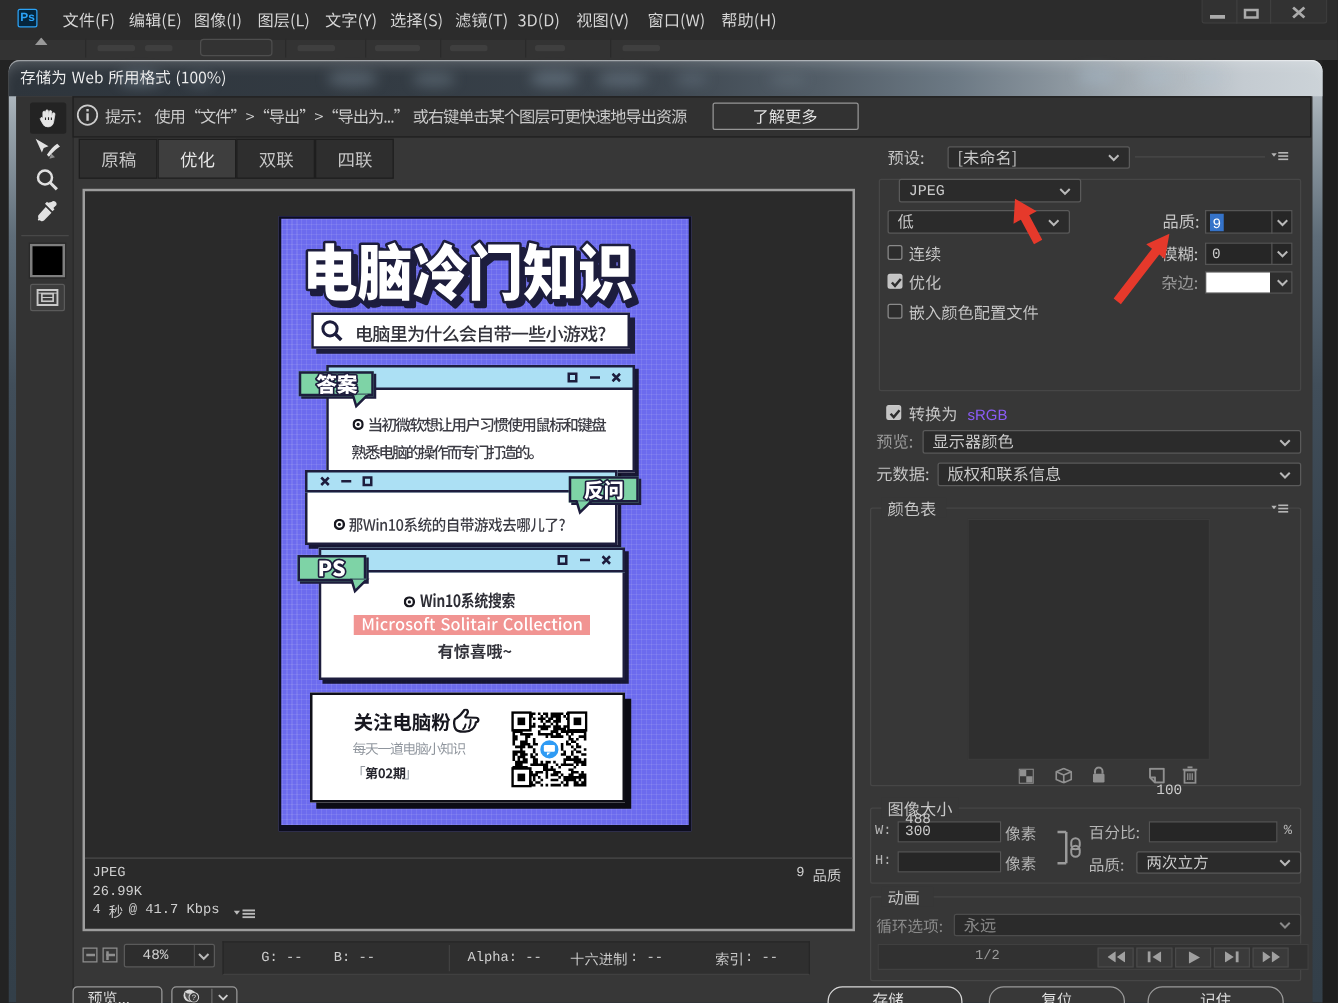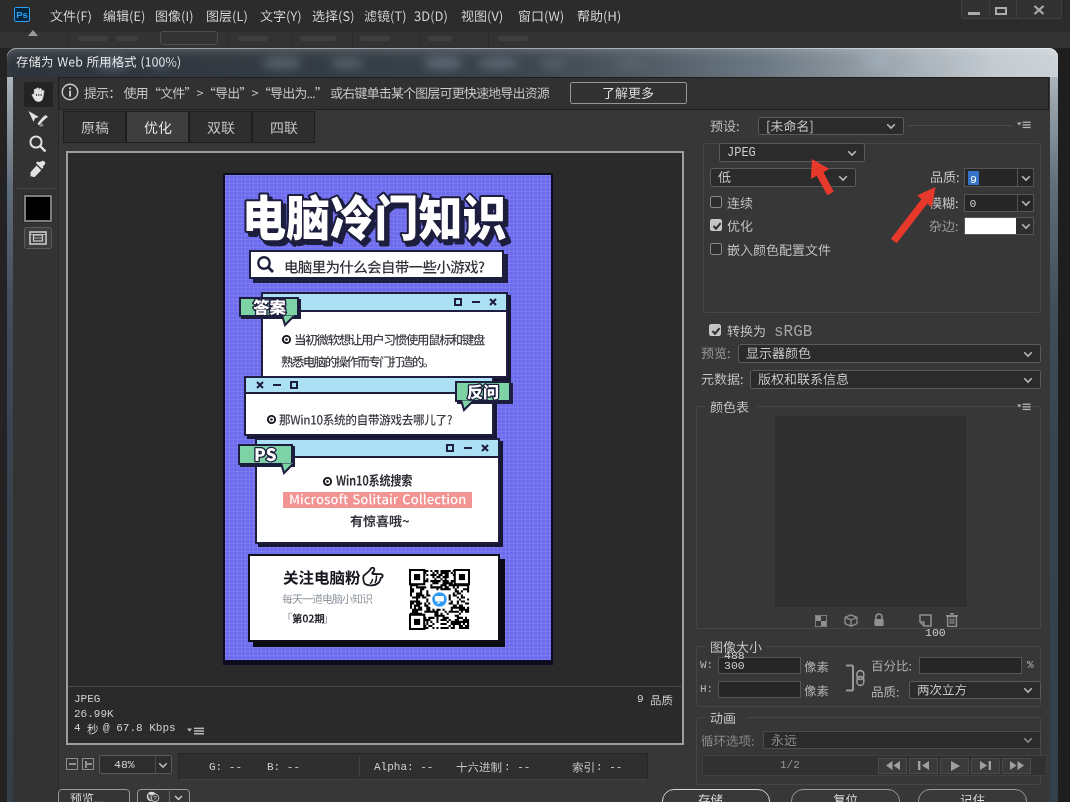--- a/index.html
+++ b/index.html
@@ -139,21 +139,21 @@
     <path d="M1.2 -10.5V0.7H2.3V-0.4H11.6V0.5H12.7V-10.5ZM2.3 -1.4V-9.5H4.9C4.9 -6.1 4.6 -4.3 2.5 -3.3C2.7 -3.1 3.0 -2.7 3.1 -2.5C5.5 -3.7 5.9 -5.7 6.0 -9.5H7.9V-5.1C7.9 -4.0 8.1 -3.6 9.1 -3.6C9.4 -3.6 10.4 -3.6 10.7 -3.6C11.0 -3.6 11.3 -3.6 11.5 -3.7C11.5 -3.9 11.5 -4.3 11.4 -4.6C11.2 -4.5 10.8 -4.5 10.6 -4.5C10.4 -4.5 9.5 -4.5 9.3 -4.5C9.0 -4.5 8.9 -4.7 8.9 -5.1V-9.5H11.6V-1.4Z M20.8 -11.1C21.4 -10.5 21.9 -9.5 22.2 -8.9L23.1 -9.4C22.8 -10.0 22.2 -10.9 21.6 -11.5ZM25.3 -11.5C25.0 -10.7 24.4 -9.6 23.8 -8.8H20.3V-7.9H22.9V-6.2L22.9 -5.3H20.0V-4.4H22.8C22.5 -2.8 21.8 -1.0 19.5 0.5C19.8 0.7 20.1 1.0 20.3 1.2C22.1 0.0 23.0 -1.4 23.5 -2.8C24.2 -1.1 25.3 0.3 26.8 1.1C27.0 0.8 27.3 0.4 27.5 0.2C25.8 -0.5 24.5 -2.3 23.9 -4.4H27.4V-5.3H23.9L24.0 -6.2V-7.9H26.9V-8.8H24.9C25.4 -9.5 26.0 -10.4 26.4 -11.2ZM14.5 -1.9 14.7 -0.9 18.4 -1.5V1.1H19.3V-1.7L20.5 -1.9L20.4 -2.8L19.3 -2.6V-10.2H19.9V-11.2H14.7V-10.2H15.4V-2.0ZM16.4 -10.2H18.4V-8.2H16.4ZM16.4 -7.3H18.4V-5.3H16.4ZM16.4 -4.4H18.4V-2.5L16.4 -2.2Z" fill="#c6c6c6"></path>
   </svg>
 <div style="position:absolute;left:66px;top:151px;width:618px;height:594px;background:#2a2a2a;border:2px solid #9d9d9d"></div>
 <div style="position:absolute;left:68px;top:686px;width:614px;height:1px;background:#4a4a4a"></div>
 <div style="position:absolute;left:74px;top:693px;font-family:'Liberation Mono',monospace;font-size:11px;line-height:13px;color:#cfcfcf;white-space:pre">JPEG</div>
 <div style="position:absolute;left:74px;top:707.5px;font-family:'Liberation Mono',monospace;font-size:11px;line-height:13px;color:#cfcfcf;white-space:pre">26.99K</div>
 <div style="position:absolute;left:74px;top:722px;font-family:'Liberation Mono',monospace;font-size:11px;line-height:13px;color:#cfcfcf;white-space:pre">4 </div>
 <svg style="position:absolute;left:87px;top:721.5px;overflow:visible" width="12" height="16" viewBox="0 -11.5 12 16">
     <path d="M5.7 -7.7C5.5 -6.5 5.2 -5.1 4.8 -4.2C5.0 -4.2 5.3 -4.0 5.5 -3.9C5.9 -4.8 6.3 -6.2 6.5 -7.6ZM8.9 -7.6C9.5 -6.6 10.0 -5.3 10.2 -4.5L11.0 -4.7C10.8 -5.6 10.2 -6.9 9.6 -7.9ZM9.6 -4.0C8.8 -1.8 7.0 -0.5 4.1 0.1C4.3 0.3 4.5 0.7 4.6 0.9C7.6 0.2 9.5 -1.3 10.5 -3.8ZM7.3 -9.7V-2.5H8.1V-9.7ZM4.3 -9.5C3.4 -9.1 1.9 -8.8 0.6 -8.6C0.7 -8.4 0.8 -8.1 0.9 -7.9C1.3 -8.0 1.9 -8.1 2.4 -8.2V-6.4H0.5V-5.6H2.3C1.9 -4.3 1.1 -2.8 0.3 -2.0C0.5 -1.8 0.7 -1.4 0.8 -1.2C1.4 -1.9 2.0 -3.0 2.4 -4.2V0.9H3.3V-4.4C3.6 -3.9 4.1 -3.2 4.3 -2.8L4.8 -3.5C4.6 -3.8 3.6 -5.0 3.3 -5.4V-5.6H4.9V-6.4H3.3V-8.3C3.8 -8.5 4.4 -8.6 4.8 -8.8Z" fill="#cfcfcf"></path>
   </svg>
-<div style="position:absolute;left:103px;top:722px;font-family:'Liberation Mono',monospace;font-size:11px;line-height:13px;color:#cfcfcf;white-space:pre">@ 67.8 Kbps</div>
+<div style="position:absolute;left:103px;top:722px;font-family:'Liberation Mono',monospace;font-size:11px;line-height:13px;color:#cfcfcf;white-space:pre">@ 41.7 Kbps</div>
 <svg style="position:absolute;left:187px;top:727px" width="17" height="8" viewBox="0 0 17 8">
     <path d="M0 1.5 L5 1.5 L2.5 4.8 Z" fill="#bbbbbb"></path>
     <rect x="7" y="0.6" width="10" height="1.5" fill="#bbbbbb"></rect>
     <rect x="7" y="3.3" width="10" height="1.5" fill="#bbbbbb"></rect>
     <rect x="7" y="6" width="10" height="1.5" fill="#bbbbbb"></rect>
   </svg>
 <div style="position:absolute;left:637px;top:693px;font-family:'Liberation Mono',monospace;font-size:11px;line-height:13px;color:#cfcfcf;white-space:pre">9 </div>
 <svg style="position:absolute;left:650px;top:692.5px;overflow:visible" width="23" height="16" viewBox="0 -11.5 23 16">
     <path d="M3.5 -8.3H8.1V-6.2H3.5ZM2.6 -9.2V-5.3H8.9V-9.2ZM1.0 -4.1V0.9H1.8V0.3H4.2V0.8H5.0V-4.1ZM1.8 -0.5V-3.3H4.2V-0.5ZM6.3 -4.1V0.9H7.1V0.3H9.8V0.9H10.6V-4.1ZM7.1 -0.5V-3.3H9.8V-0.5Z M18.3 -0.8C19.5 -0.4 20.9 0.4 21.7 0.9L22.3 0.3C21.5 -0.2 20.1 -0.9 18.9 -1.3ZM17.7 -4.0V-3.0C17.7 -2.0 17.5 -0.7 13.9 0.2C14.1 0.4 14.4 0.7 14.5 0.9C18.2 -0.2 18.6 -1.8 18.6 -3.0V-4.0ZM14.8 -5.3V-1.3H15.7V-4.5H20.7V-1.3H21.6V-5.3H18.3L18.4 -6.4H22.4V-7.2H18.5L18.6 -8.4C19.8 -8.6 20.9 -8.7 21.7 -8.9L21.1 -9.6C19.2 -9.2 15.9 -8.9 13.1 -8.8V-5.6C13.1 -3.8 13.0 -1.4 11.9 0.3C12.1 0.4 12.5 0.6 12.7 0.8C13.8 -1.0 14.0 -3.7 14.0 -5.6V-6.4H17.5L17.4 -5.3ZM17.6 -7.2H14.0V-8.1C15.2 -8.1 16.5 -8.2 17.7 -8.3Z" fill="#cfcfcf"></path>
   </svg>
@@ -280,21 +280,21 @@
 <svg style="position:absolute;left:727px;top:242.0px;overflow:visible" width="104" height="18" viewBox="0 -13 104 18">
     <path d="M7.7 -7.8C7.4 -6.2 7.0 -4.7 6.3 -3.7C6.6 -3.6 7.0 -3.3 7.1 -3.2C7.5 -3.8 7.9 -4.7 8.2 -5.6H11.3C11.2 -4.9 11.0 -4.2 10.8 -3.7L11.6 -3.5C11.9 -4.2 12.1 -5.4 12.4 -6.4L11.8 -6.5L11.6 -6.5H8.4C8.4 -6.9 8.5 -7.3 8.6 -7.7ZM4.9 -7.5V-6.2H2.5V-7.5H1.6V-6.2H0.6V-5.3H1.6V1.0H2.5V-0.1H4.9V0.9H5.8V-5.3H6.8V-6.2H5.8V-7.5ZM2.5 -5.3H4.9V-3.6H2.5ZM2.5 -2.8H4.9V-1.0H2.5ZM6.0 -10.9V-9.0H2.5V-10.5H1.5V-8.1H11.6V-10.5H10.5V-9.0H7.0V-10.9ZM8.9 -5.0V-4.5C8.9 -3.4 8.9 -1.2 6.1 0.4C6.4 0.6 6.7 0.8 6.8 1.0C8.3 0.1 9.0 -0.9 9.4 -1.9C10.0 -0.6 10.8 0.4 11.8 1.0C12.0 0.8 12.3 0.5 12.5 0.3C11.2 -0.4 10.3 -1.8 9.8 -3.3C9.9 -3.8 9.9 -4.2 9.9 -4.5V-5.0Z M16.8 -9.8C17.7 -9.2 18.4 -8.5 18.9 -7.7C18.1 -4.0 16.5 -1.3 13.5 0.2C13.8 0.4 14.2 0.8 14.4 0.9C17.1 -0.6 18.7 -3.0 19.7 -6.4C21.2 -3.8 22.1 -0.8 25.1 0.9C25.1 0.6 25.4 0.1 25.5 -0.2C21.2 -2.8 21.6 -7.7 17.4 -10.6Z M35.1 -6.6C35.0 -1.9 34.9 -0.4 31.6 0.4C31.8 0.6 32.0 0.9 32.1 1.1C35.6 0.1 35.8 -1.6 35.8 -6.6ZM31.2 -6.0C30.5 -5.3 29.2 -4.7 28.1 -4.4C28.3 -4.2 28.5 -4.0 28.7 -3.8C29.8 -4.2 31.2 -4.8 32.0 -5.6ZM31.6 -2.4C30.8 -1.4 29.3 -0.5 27.7 0.0C27.9 0.2 28.2 0.5 28.3 0.7C30.0 0.2 31.6 -0.8 32.5 -2.0ZM35.6 -1.0C36.5 -0.4 37.5 0.5 37.9 1.0L38.5 0.4C38.0 -0.1 37.0 -1.0 36.2 -1.5ZM33.0 -7.9V-1.8H33.7V-7.2H37.1V-1.8H37.9V-7.9H35.4C35.6 -8.3 35.8 -8.8 36.0 -9.3H38.3V-10.1H32.7V-9.3H35.1C35.0 -8.9 34.8 -8.3 34.6 -7.9ZM29.0 -10.7C29.1 -10.4 29.3 -10.0 29.4 -9.6H26.9V-8.8H32.4V-9.6H30.3C30.2 -10.0 30.0 -10.5 29.8 -10.9ZM31.4 -4.2C30.6 -3.4 29.2 -2.7 27.9 -2.2C28.0 -2.9 28.0 -3.6 28.0 -4.2V-6.1H32.4V-7.0H31.1C31.4 -7.4 31.6 -8.0 31.9 -8.5L31.1 -8.7C30.9 -8.2 30.5 -7.5 30.2 -7.0H28.5L29.2 -7.2C29.1 -7.6 28.8 -8.3 28.5 -8.7L27.8 -8.5C28.0 -8.0 28.3 -7.4 28.4 -7.0H27.2V-4.2C27.2 -2.8 27.1 -0.8 26.4 0.6C26.6 0.7 27.0 0.9 27.2 1.1C27.6 0.1 27.8 -1.1 27.9 -2.2C28.2 -2.0 28.4 -1.7 28.5 -1.5C29.8 -2.1 31.3 -2.9 32.2 -3.9Z M45.2 -6.4V-4.1H42.2V-6.4ZM46.1 -6.4H49.2V-4.1H46.1ZM46.8 -8.9C46.4 -8.4 45.9 -7.8 45.4 -7.3H42.0C42.5 -7.8 43.0 -8.3 43.4 -8.9ZM43.6 -11.0C42.7 -9.2 41.1 -7.6 39.5 -6.6C39.7 -6.4 40.0 -5.9 40.1 -5.7C40.4 -6.0 40.8 -6.3 41.2 -6.6V-1.1C41.2 0.5 41.8 0.8 43.9 0.8C44.4 0.8 48.4 0.8 48.9 0.8C50.9 0.8 51.3 0.2 51.5 -1.8C51.2 -1.8 50.8 -2.0 50.6 -2.2C50.4 -0.4 50.2 -0.1 48.9 -0.1C48.0 -0.1 44.5 -0.1 43.8 -0.1C42.4 -0.1 42.2 -0.3 42.2 -1.0V-3.2H49.2V-2.6H50.2V-7.3H46.6C47.2 -7.9 47.8 -8.7 48.3 -9.4L47.6 -9.8L47.4 -9.8H44.0C44.2 -10.1 44.3 -10.3 44.5 -10.6Z M59.2 -10.3V-9.4H63.2V-6.2H59.2V-0.6C59.2 0.6 59.6 0.9 60.8 0.9C61.1 0.9 62.7 0.9 63.0 0.9C64.2 0.9 64.5 0.3 64.6 -1.8C64.3 -1.9 63.9 -2.1 63.7 -2.2C63.6 -0.4 63.5 -0.0 62.9 -0.0C62.6 -0.0 61.2 -0.0 60.9 -0.0C60.3 -0.0 60.2 -0.1 60.2 -0.6V-5.3H63.2V-4.4H64.1V-10.3ZM53.9 -2.1H57.5V-0.7H53.9ZM53.9 -2.8V-7.2H54.7V-6.2C54.7 -5.5 54.6 -4.6 53.9 -4.0C54.0 -3.9 54.2 -3.7 54.3 -3.6C55.1 -4.3 55.3 -5.4 55.3 -6.1V-7.2H56.0V-4.7C56.0 -4.1 56.2 -4.0 56.7 -4.0C56.8 -4.0 57.2 -4.0 57.3 -4.0H57.5V-2.8ZM52.7 -10.4V-9.5H54.6V-8.0H53.1V1.0H53.9V0.1H57.5V0.8H58.3V-8.0H56.8V-9.5H58.6V-10.4ZM55.3 -8.0V-9.5H56.1V-8.0ZM56.6 -7.2H57.5V-4.6L57.4 -4.6C57.4 -4.6 57.4 -4.5 57.2 -4.5C57.1 -4.5 56.8 -4.5 56.7 -4.5C56.6 -4.5 56.6 -4.6 56.6 -4.7Z M73.5 -9.7H75.7V-8.6H73.5ZM70.4 -9.7H72.6V-8.6H70.4ZM67.5 -9.7H69.5V-8.6H67.5ZM67.5 -5.6V-0.1H65.7V0.7H77.3V-0.1H75.5V-5.6H71.4L71.6 -6.3H77.0V-7.1H71.8L71.9 -7.8H76.6V-10.4H66.5V-7.8H70.9L70.8 -7.1H65.9V-6.3H70.7L70.5 -5.6ZM68.4 -0.1V-0.9H74.5V-0.1ZM68.4 -3.6H74.5V-2.8H68.4ZM68.4 -4.2V-4.9H74.5V-4.2ZM68.4 -2.2H74.5V-1.5H68.4Z M83.5 -10.7C83.9 -10.1 84.3 -9.2 84.5 -8.7L85.5 -9.0C85.4 -9.5 84.9 -10.4 84.5 -11.0ZM78.7 -8.6V-7.7H80.7C81.4 -5.7 82.5 -4.0 83.8 -2.6C82.4 -1.4 80.6 -0.5 78.5 0.1C78.7 0.3 79.0 0.8 79.1 1.0C81.2 0.3 83.1 -0.6 84.5 -1.9C86.0 -0.6 87.8 0.4 89.9 0.9C90.1 0.7 90.3 0.3 90.6 0.1C88.5 -0.5 86.7 -1.4 85.3 -2.6C86.6 -4.0 87.6 -5.6 88.3 -7.7H90.4V-8.6ZM84.6 -3.3C83.3 -4.5 82.4 -6.0 81.7 -7.7H87.2C86.6 -5.9 85.7 -4.5 84.6 -3.3Z M95.1 -4.4V-3.5H98.9V1.0H99.8V-3.5H103.4V-4.4H99.8V-7.3H102.8V-8.3H99.8V-10.8H98.9V-8.3H97.1C97.3 -8.8 97.4 -9.5 97.6 -10.1L96.6 -10.3C96.3 -8.6 95.8 -6.9 95.0 -5.8C95.3 -5.7 95.7 -5.5 95.8 -5.3C96.2 -5.9 96.5 -6.6 96.8 -7.3H98.9V-4.4ZM94.5 -10.9C93.8 -8.9 92.6 -7.0 91.4 -5.7C91.6 -5.5 91.9 -5.0 92.0 -4.7C92.4 -5.2 92.8 -5.7 93.2 -6.2V1.0H94.1V-7.8C94.6 -8.7 95.0 -9.6 95.4 -10.6Z" fill="#c6c6c6"></path>
   </svg>
 <div style="position:absolute;left:709px;top:324px;width:12px;height:12px;background:#c3c3c3;border:1px solid #c9c9c9;border-radius:2px"></div>
 <svg style="position:absolute;left:710px;top:325px" width="12" height="12" viewBox="0 0 12 12">
     <path d="M2.5 6 L5 8.7 L9.6 3.2" fill="none" stroke="#2d2d2d" stroke-width="2"></path>
   </svg>
 <svg style="position:absolute;left:727px;top:323.0px;overflow:visible" width="39" height="18" viewBox="0 -13 39 18">
     <path d="M1.1 -4.3C1.2 -4.4 1.6 -4.5 2.0 -4.5H3.2V-2.6L0.5 -2.2L0.7 -1.2L3.2 -1.7V1.0H4.1V-1.9L5.8 -2.2L5.8 -3.1L4.1 -2.8V-4.5H5.4V-5.4H4.1V-7.4H3.2V-5.4H1.9C2.3 -6.3 2.7 -7.4 3.0 -8.5H5.4V-9.4H3.3C3.4 -9.8 3.5 -10.3 3.6 -10.7L2.7 -10.9C2.6 -10.4 2.5 -9.9 2.4 -9.4H0.6V-8.5H2.1C1.8 -7.4 1.5 -6.5 1.4 -6.2C1.2 -5.7 1.0 -5.2 0.8 -5.2C0.9 -4.9 1.0 -4.5 1.1 -4.3ZM5.5 -7.0V-6.0H7.4C7.2 -5.1 6.9 -4.3 6.7 -3.6H10.4C10.0 -3.0 9.4 -2.2 8.9 -1.5C8.4 -1.8 8.0 -2.1 7.5 -2.3L6.9 -1.7C8.2 -0.9 9.8 0.3 10.5 1.1L11.2 0.3C10.8 -0.1 10.2 -0.5 9.6 -1.0C10.4 -2.1 11.3 -3.3 12.0 -4.3L11.3 -4.6L11.1 -4.5H8.0L8.4 -6.0H12.5V-7.0H8.7L9.1 -8.5H12.0V-9.4H9.4L9.8 -10.8L8.8 -10.9L8.4 -9.4H6.0V-8.5H8.2L7.7 -7.0Z M15.1 -10.9V-8.3H13.6V-7.4H15.1V-4.5C14.5 -4.3 13.9 -4.1 13.5 -4.0L13.7 -3.1L15.1 -3.5V-0.2C15.1 0.0 15.1 0.1 14.9 0.1C14.8 0.1 14.3 0.1 13.8 0.1C14.0 0.3 14.1 0.8 14.1 1.0C14.9 1.0 15.4 1.0 15.7 0.8C16.0 0.7 16.1 0.4 16.1 -0.2V-3.8L17.5 -4.3L17.3 -5.2L16.1 -4.8V-7.4H17.3V-8.3H16.1V-10.9ZM20.0 -8.9H22.7C22.4 -8.5 22.0 -8.0 21.6 -7.6H19.0C19.3 -8.1 19.7 -8.5 20.0 -8.9ZM17.3 -3.8V-2.9H20.5C20.0 -1.8 18.9 -0.6 16.6 0.4C16.8 0.5 17.1 0.9 17.3 1.1C19.5 0.0 20.6 -1.2 21.3 -2.4C22.1 -0.9 23.4 0.4 25.0 1.0C25.1 0.8 25.4 0.4 25.6 0.2C24.0 -0.3 22.7 -1.5 21.9 -2.9H25.4V-3.8H24.4V-7.6H22.8C23.2 -8.2 23.8 -8.8 24.1 -9.4L23.4 -9.8L23.3 -9.8H20.5C20.7 -10.1 20.8 -10.4 21.0 -10.8L20.0 -10.9C19.5 -9.8 18.7 -8.5 17.4 -7.4C17.6 -7.3 17.9 -7.0 18.0 -6.7L18.3 -7.0V-3.8ZM19.2 -3.8V-6.9H20.9V-5.5C20.9 -5.0 20.9 -4.4 20.8 -3.8ZM23.5 -3.8H21.7C21.9 -4.4 21.9 -5.0 21.9 -5.5V-6.9H23.5Z M28.1 -10.2C28.6 -9.6 29.2 -8.7 29.5 -8.2L30.4 -8.6C30.1 -9.2 29.5 -10.0 28.9 -10.6ZM32.5 -4.8C33.1 -4.0 33.9 -2.9 34.3 -2.2L35.1 -2.7C34.8 -3.4 34.0 -4.4 33.3 -5.2ZM31.3 -10.9V-9.4C31.3 -8.9 31.3 -8.3 31.3 -7.8H27.1V-6.8H31.2C30.9 -4.5 29.8 -1.9 26.7 0.1C26.9 0.3 27.3 0.6 27.5 0.9C30.8 -1.4 31.9 -4.3 32.2 -6.8H36.7C36.5 -2.4 36.3 -0.7 35.9 -0.2C35.8 -0.1 35.6 -0.1 35.3 -0.1C35.0 -0.1 34.2 -0.1 33.3 -0.1C33.5 0.1 33.6 0.6 33.6 0.9C34.5 0.9 35.3 0.9 35.7 0.9C36.2 0.8 36.5 0.7 36.8 0.4C37.3 -0.2 37.5 -2.1 37.7 -7.3C37.7 -7.4 37.7 -7.8 37.7 -7.8H32.3C32.3 -8.3 32.3 -8.9 32.3 -9.3V-10.9Z" fill="#c6c6c6"></path>
   </svg>
-<div style="position:absolute;left:774px;top:325px;font-family:Liberation Mono, monospace;font-size:16px;line-height:14px;color:#a3a3a3;white-space:pre">sRGB</div>
+<div style="position:absolute;left:774px;top:325px;font-family:Liberation Sans, sans-serif;font-size:12px;line-height:14px;color:#8b5cf6;white-space:pre">sRGB</div>
 <svg style="position:absolute;left:701px;top:345.0px;overflow:visible" width="30" height="18" viewBox="0 -13 30 18">
     <path d="M8.7 -6.4V-3.8C8.7 -2.5 8.4 -0.7 5.3 0.3C5.6 0.5 5.8 0.8 5.9 1.0C9.2 -0.2 9.6 -2.2 9.6 -3.8V-6.4ZM9.4 -1.1C10.2 -0.5 11.3 0.4 11.8 1.0L12.5 0.3C12.0 -0.2 10.9 -1.1 10.1 -1.7ZM1.1 -7.9C1.9 -7.4 3.0 -6.7 3.7 -6.1H0.5V-5.2H2.6V-0.1C2.6 0.0 2.6 0.1 2.4 0.1C2.2 0.1 1.6 0.1 0.9 0.1C1.1 0.4 1.2 0.7 1.2 1.0C2.1 1.0 2.7 1.0 3.1 0.8C3.5 0.7 3.6 0.4 3.6 -0.1V-5.2H5.0C4.7 -4.5 4.5 -3.8 4.2 -3.3L5.0 -3.1C5.3 -3.8 5.7 -5.0 6.1 -6.0L5.5 -6.1L5.3 -6.1H4.4L4.7 -6.4C4.4 -6.7 4.0 -7.0 3.5 -7.3C4.3 -8.0 5.1 -9.0 5.7 -9.9L5.1 -10.3L4.9 -10.3H0.8V-9.4H4.3C3.9 -8.8 3.3 -8.2 2.8 -7.8L1.7 -8.5ZM6.5 -8.2V-2.0H7.4V-7.3H11.0V-2.0H11.9V-8.2H9.4L9.9 -9.5H12.5V-10.3H6.0V-9.5H8.8C8.7 -9.0 8.6 -8.6 8.5 -8.2Z M21.4 -8.1C22.0 -7.5 22.8 -6.6 23.1 -6.0L24.0 -6.4C23.6 -7.0 22.9 -7.9 22.2 -8.5ZM14.5 -10.2V-6.5H15.4V-10.2ZM17.2 -10.8V-6.1H18.2V-10.8ZM19.9 -2.4V-0.3C19.9 0.6 20.2 0.9 21.5 0.9C21.7 0.9 23.5 0.9 23.8 0.9C24.8 0.9 25.1 0.5 25.2 -1.0C24.9 -1.0 24.5 -1.2 24.3 -1.3C24.3 -0.1 24.2 0.0 23.7 0.0C23.3 0.0 21.8 0.0 21.6 0.0C20.9 0.0 20.8 -0.0 20.8 -0.4V-2.4ZM18.9 -4.2V-3.2C18.9 -2.2 18.6 -0.7 13.9 0.3C14.1 0.5 14.4 0.8 14.5 1.1C19.4 -0.1 20.0 -1.8 20.0 -3.2V-4.2ZM15.5 -5.7V-1.6H16.5V-4.8H22.6V-1.7H23.6V-5.7ZM20.6 -10.9C20.3 -9.5 19.7 -8.0 18.9 -7.0C19.1 -6.9 19.5 -6.7 19.7 -6.5C20.1 -7.1 20.5 -7.9 20.9 -8.7H25.2V-9.6H21.2C21.3 -10.0 21.4 -10.3 21.6 -10.7Z M27.8 -5.1C28.3 -5.1 28.7 -5.4 28.7 -6.0C28.7 -6.5 28.3 -6.9 27.8 -6.9C27.3 -6.9 26.9 -6.5 26.9 -6.0C26.9 -5.4 27.3 -5.1 27.8 -5.1ZM27.8 0.2C28.3 0.2 28.7 -0.2 28.7 -0.7C28.7 -1.3 28.3 -1.6 27.8 -1.6C27.3 -1.6 26.9 -1.3 26.9 -0.7C26.9 -0.2 27.3 0.2 27.8 0.2Z" fill="#9a9a9a"></path>
   </svg>
 <div style="position:absolute;left:738px;top:344px;width:303px;height:19px;background:#2b2b2b;border:1px solid #5a5a5a;border-radius:2px"></div>
 <svg style="position:absolute;left:1023.0px;top:350.5px" width="10.0" height="7.0" viewBox="0 0 10 7">
     <path d="M1.2 1.2 L5 5 L8.8 1.2" fill="none" stroke="#b9b9b9" stroke-width="1.6"></path>
   </svg>
 <svg style="position:absolute;left:746px;top:345.2px;overflow:visible" width="65" height="18" viewBox="0 -13 65 18">
     <path d="M3.2 -7.4H9.8V-6.1H3.2ZM3.2 -9.5H9.8V-8.2H3.2ZM2.2 -10.3V-5.3H10.8V-10.3ZM10.7 -4.3C10.2 -3.5 9.5 -2.3 8.9 -1.6L9.6 -1.3C10.2 -2.0 10.9 -3.0 11.5 -3.9ZM1.6 -3.9C2.1 -3.0 2.8 -1.9 3.1 -1.2L3.9 -1.6C3.6 -2.3 2.9 -3.4 2.4 -4.2ZM7.4 -4.7V-0.5H5.5V-4.7H4.6V-0.5H0.5V0.4H12.5V-0.5H8.4V-4.7Z M16.0 -4.6C15.5 -3.1 14.5 -1.7 13.5 -0.7C13.7 -0.6 14.1 -0.3 14.4 -0.1C15.4 -1.1 16.4 -2.7 17.0 -4.3ZM21.9 -4.2C22.8 -2.9 23.8 -1.2 24.2 -0.1L25.1 -0.6C24.8 -1.7 23.7 -3.3 22.8 -4.5ZM14.9 -10.0V-9.0H24.1V-10.0ZM13.8 -6.8V-5.8H19.0V-0.2C19.0 -0.0 18.9 0.0 18.7 0.0C18.4 0.0 17.6 0.0 16.7 0.0C16.8 0.3 17.0 0.7 17.0 1.0C18.2 1.0 19.0 1.0 19.4 0.9C19.9 0.7 20.0 0.4 20.0 -0.2V-5.8H25.2V-6.8Z M28.5 -9.5H30.8V-7.7H28.5ZM34.1 -9.5H36.4V-7.7H34.1ZM34.0 -6.3C34.5 -6.1 35.2 -5.8 35.6 -5.5H31.9C32.2 -5.9 32.4 -6.3 32.6 -6.7L31.7 -6.9V-10.3H27.7V-6.8H31.6C31.4 -6.4 31.1 -5.9 30.7 -5.5H26.7V-4.6H29.9C29.0 -3.8 27.8 -3.1 26.4 -2.6C26.6 -2.4 26.8 -2.1 26.9 -1.8L27.7 -2.1V1.0H28.6V0.7H30.7V1.0H31.7V-3.0H29.2C30.0 -3.5 30.6 -4.0 31.1 -4.6H33.6C34.1 -4.0 34.8 -3.4 35.6 -3.0H33.2V1.0H34.1V0.7H36.4V1.0H37.4V-2.1L38.0 -1.9C38.1 -2.2 38.4 -2.5 38.6 -2.7C37.2 -3.0 35.8 -3.7 34.8 -4.6H38.3V-5.5H36.1L36.4 -5.8C36.0 -6.2 35.2 -6.6 34.5 -6.8ZM33.2 -10.3V-6.8H37.4V-10.3ZM28.6 -0.2V-2.1H30.7V-0.2ZM34.1 -0.2V-2.1H36.4V-0.2Z M48.1 -6.6C48.0 -1.9 47.9 -0.4 44.6 0.4C44.8 0.6 45.0 0.9 45.1 1.1C48.6 0.1 48.8 -1.6 48.8 -6.6ZM44.2 -6.0C43.5 -5.3 42.2 -4.7 41.1 -4.4C41.3 -4.2 41.5 -4.0 41.7 -3.8C42.8 -4.2 44.2 -4.8 45.0 -5.6ZM44.6 -2.4C43.8 -1.4 42.3 -0.5 40.7 0.0C40.9 0.2 41.2 0.5 41.3 0.7C43.0 0.2 44.6 -0.8 45.5 -2.0ZM48.6 -1.0C49.5 -0.4 50.5 0.5 50.9 1.0L51.5 0.4C51.0 -0.1 50.0 -1.0 49.2 -1.5ZM46.0 -7.9V-1.8H46.7V-7.2H50.1V-1.8H50.9V-7.9H48.4C48.6 -8.3 48.8 -8.8 49.0 -9.3H51.3V-10.1H45.7V-9.3H48.1C48.0 -8.9 47.8 -8.3 47.6 -7.9ZM42.0 -10.7C42.1 -10.4 42.3 -10.0 42.4 -9.6H39.9V-8.8H45.4V-9.6H43.3C43.2 -10.0 43.0 -10.5 42.8 -10.9ZM44.4 -4.2C43.6 -3.4 42.2 -2.7 41.0 -2.2C41.0 -2.9 41.0 -3.6 41.0 -4.2V-6.1H45.4V-7.0H44.1C44.4 -7.4 44.6 -8.0 44.9 -8.5L44.1 -8.7C43.9 -8.2 43.5 -7.5 43.2 -7.0H41.5L42.2 -7.2C42.1 -7.6 41.8 -8.3 41.5 -8.7L40.8 -8.5C41.0 -8.0 41.3 -7.4 41.4 -7.0H40.2V-4.2C40.2 -2.8 40.1 -0.8 39.4 0.6C39.6 0.7 40.0 0.9 40.2 1.1C40.6 0.1 40.8 -1.1 41.0 -2.2C41.2 -2.0 41.4 -1.7 41.5 -1.5C42.8 -2.1 44.3 -2.9 45.2 -3.9Z M58.2 -6.4V-4.1H55.2V-6.4ZM59.1 -6.4H62.2V-4.1H59.1ZM59.8 -8.9C59.4 -8.4 58.9 -7.8 58.4 -7.3H55.0C55.5 -7.8 56.0 -8.3 56.4 -8.9ZM56.6 -11.0C55.7 -9.2 54.1 -7.6 52.5 -6.6C52.7 -6.4 53.0 -5.9 53.1 -5.7C53.4 -6.0 53.8 -6.3 54.2 -6.6V-1.1C54.2 0.5 54.8 0.8 56.9 0.8C57.4 0.8 61.4 0.8 61.9 0.8C63.9 0.8 64.3 0.2 64.5 -1.8C64.2 -1.8 63.8 -2.0 63.6 -2.2C63.4 -0.4 63.2 -0.1 61.9 -0.1C61.0 -0.1 57.5 -0.1 56.8 -0.1C55.4 -0.1 55.2 -0.3 55.2 -1.0V-3.2H62.2V-2.6H63.2V-7.3H59.6C60.2 -7.9 60.8 -8.7 61.3 -9.4L60.6 -9.8L60.4 -9.8H57.0C57.2 -10.1 57.3 -10.3 57.5 -10.6Z" fill="#cccccc"></path>
   </svg>

